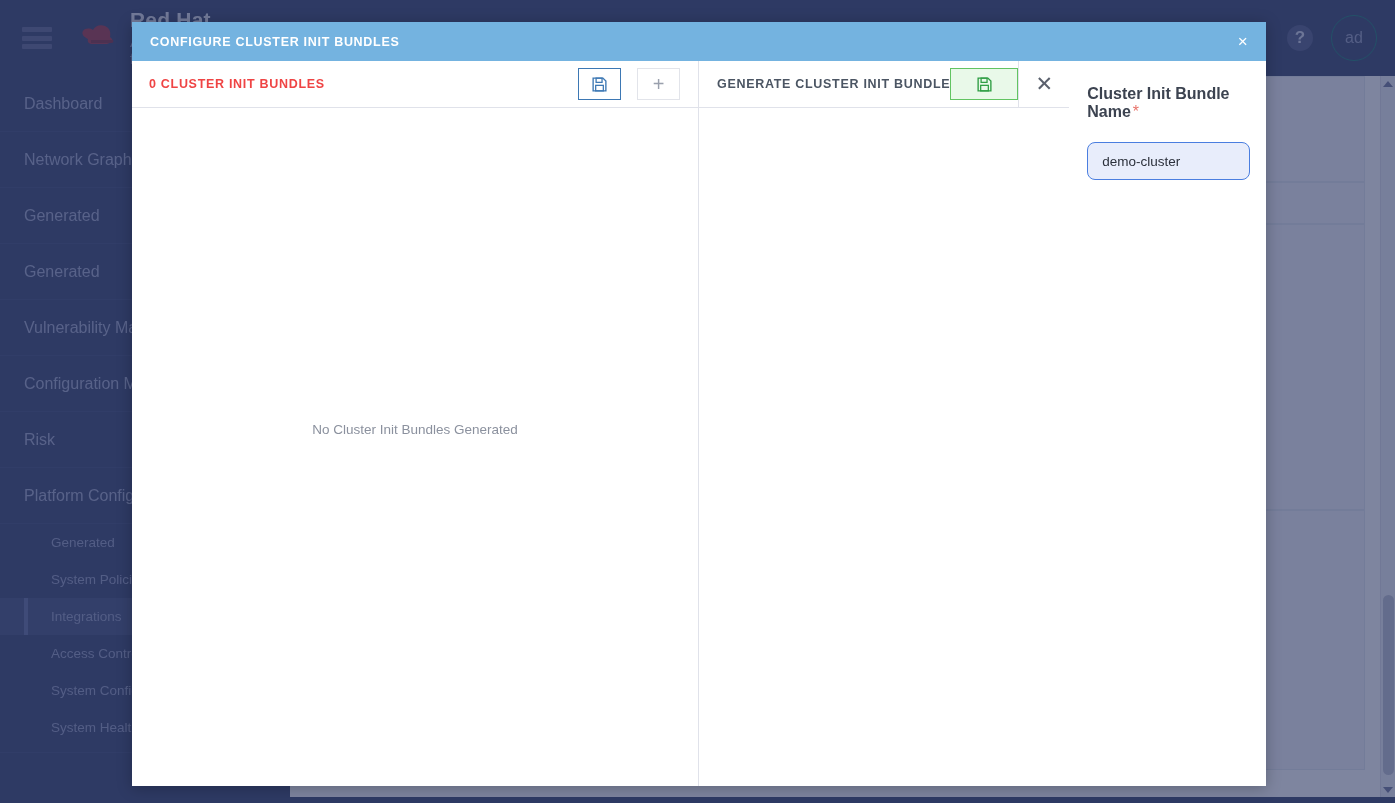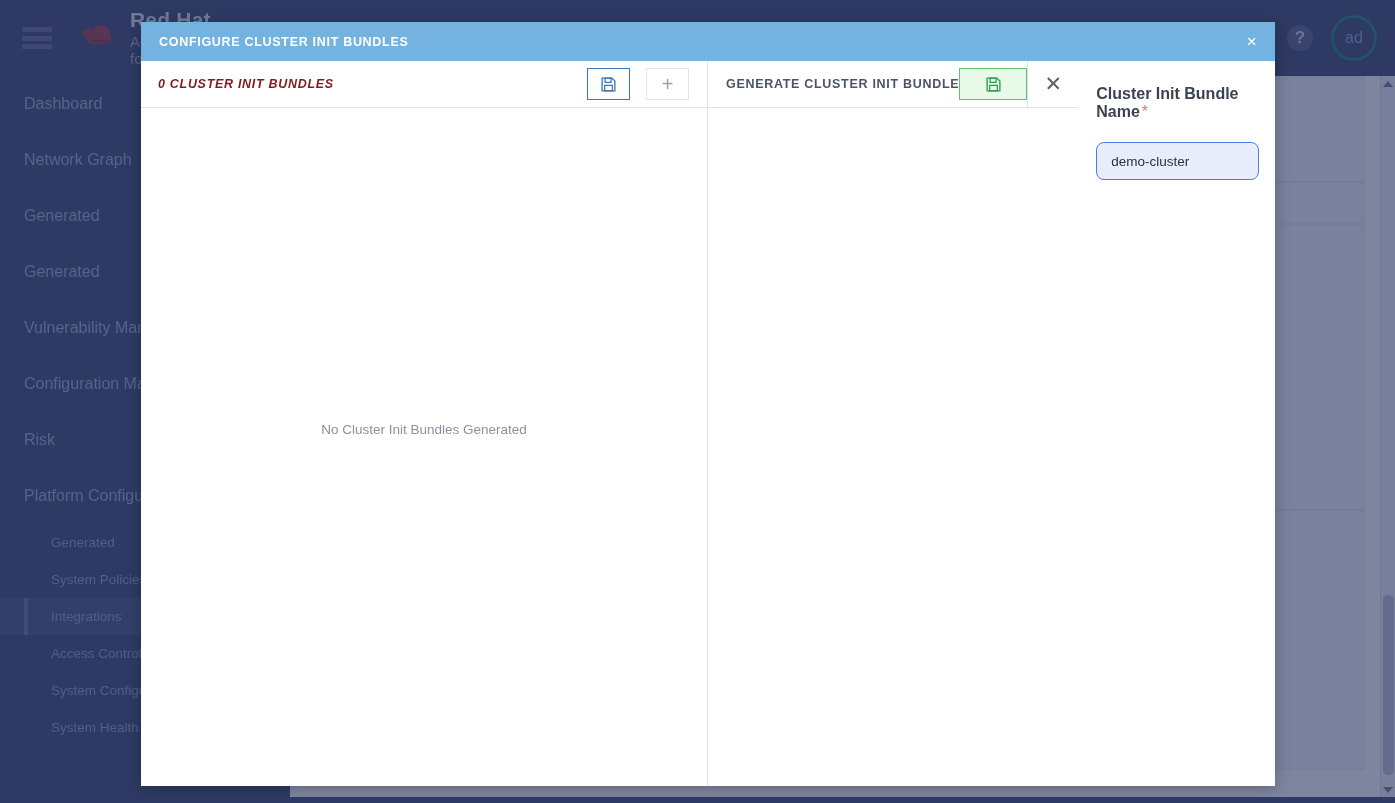--- a/index.html
+++ b/index.html
@@ -38,21 +38,21 @@
   }
   .help-icon {
     width: 26px; height: 26px; border-radius: 50%;
     background: #4a5480; color: #cfd4e6;
     font-size: 17px; font-weight: bold;
     display: flex; align-items: center; justify-content: center;
     cursor: pointer;
   }
   .avatar {
     width: 46px; height: 46px; border-radius: 50%;
-    border: 3px solid #0f766e; color: #8f97ba;
+    border: 1px solid #0f766e; color: #8f97ba;
     font-size: 16px;
     display: flex; align-items: center; justify-content: center;
     cursor: pointer;
   }
 
   .sidebar {
     position: absolute; top: 76px; left: 0; width: 290px; bottom: 0;
     background: #2e3a64;
   }
   .nav-item {
@@ -101,21 +101,21 @@
     background: #b9bdcd; border-radius: 6px; cursor: pointer;
   }
 
   
   .overlay {
     position: absolute; inset: 0; background: rgba(46,58,100,0.62); z-index: 5;
   }
 
   
   .modal {
-    position: absolute; left: 141px; top: 22px; width: 1134px; height: 764px;
+    position: absolute; left: 132px; top: 22px; width: 1134px; height: 764px;
     background: #ffffff; z-index: 10;
     display: flex; flex-direction: column;
     box-shadow: 0 2px 14px rgba(0,0,0,.25);
   }
   .modal-header {
     height: 39px; background: #74b3e0; color: #fff;
     display: flex; align-items: center; padding: 0 0 0 18px;
     font-size: 12.5px; font-weight: bold; letter-spacing: .7px;
     flex: 0 0 auto;
   }
@@ -127,21 +127,21 @@
 
   .modal-body { flex: 1; display: flex; min-height: 0; }
 
   
   .left-pane { width: 567px; border-right: 1px solid #e0e2ea; display: flex; flex-direction: column; }
   .pane-head {
     height: 47px; display: flex; align-items: center;
     border-bottom: 1px solid #e0e2ea; padding-left: 17px; flex: 0 0 auto;
   }
   .pane-head .ttl {
-    flex: 1; font-size: 12.5px; font-weight: bold; color: #7f1d1d; letter-spacing: .7px; font-style: italic;
+    flex: 1; font-size: 12.5px; font-weight: bold; color: #ef4444; letter-spacing: .7px;
   }
   .icon-btn {
     width: 43px; height: 32px; display: flex; align-items: center; justify-content: center;
     cursor: pointer; background: #fff;
   }
   .icon-btn.blue { border: 1px solid #3d78b4; color: #3d78b4; margin-right: 16px; }
   .icon-btn.grey { border: 1px solid #e2e4ea; color: #9aa0ad; font-size: 20px; margin-right: 18px; }
   .icon-btn.green {
     border: 1px solid #62c462; color: #2f9e44; background: #e9f9e9;
     width: 68px; height: 32px; margin-right: 0;

